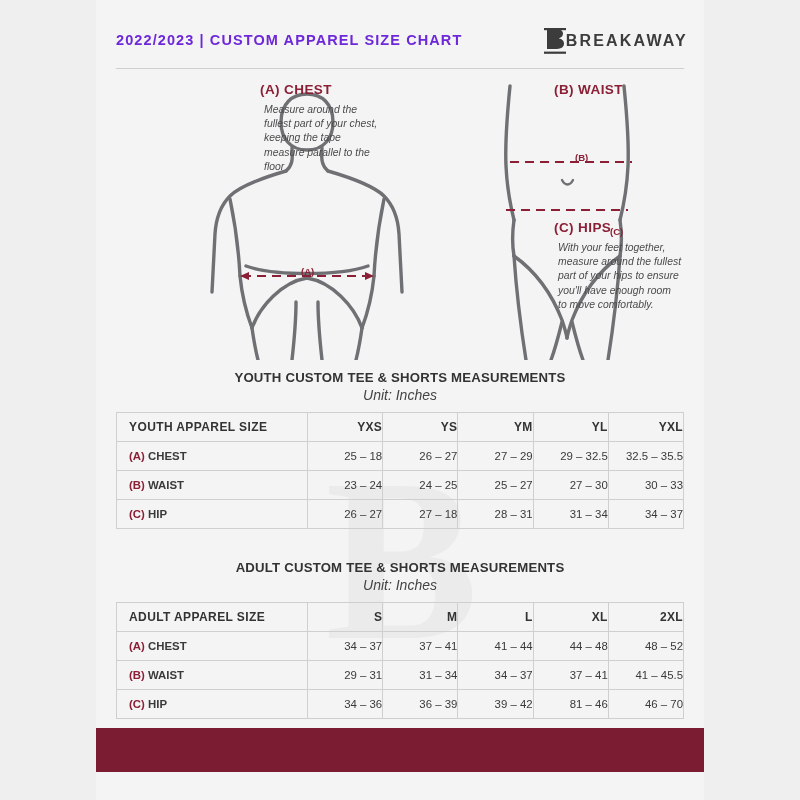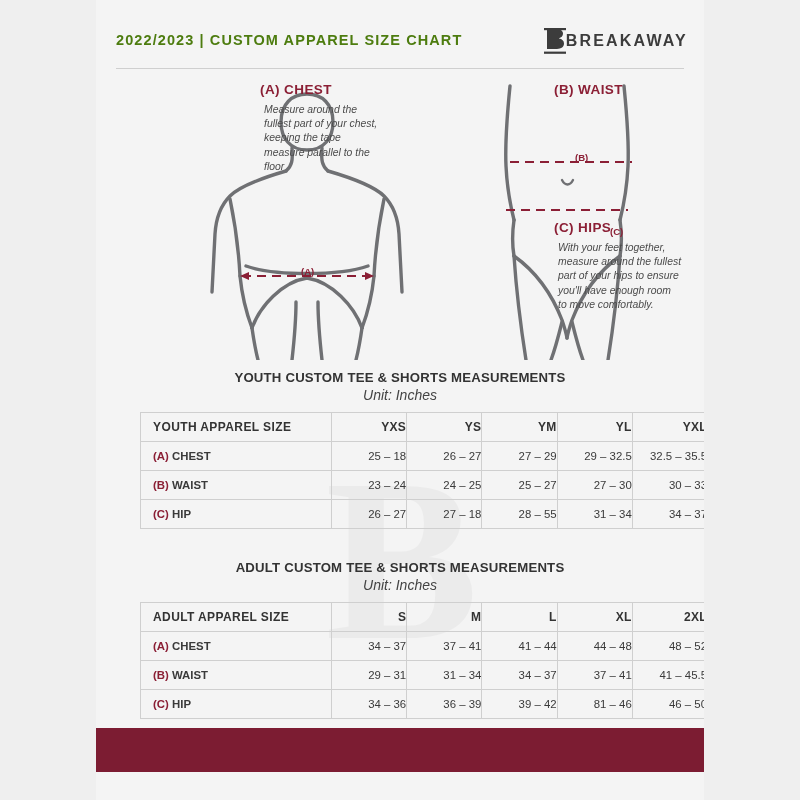--- a/index.html
+++ b/index.html
@@ -51,21 +51,21 @@
     width: 608px;
     height: 46px;
   }
   .header-title {
     position: absolute;
     left: 20px;
     top: 8px;
     font-size: 14.5px;
     font-weight: bold;
     letter-spacing: 1.1px;
-    color: #4d7c0f;
+    color: #6d28d9;
     white-space: nowrap;
   }
   .brand {
     position: absolute;
     right: 16px;
     top: 4px;
     display: flex;
     align-items: center;
   }
   .brand-mark {
@@ -145,21 +145,20 @@
     font-size: 14px;
     font-style: italic;
     color: #444;
     margin-top: 2px;
   }
   table {
     width: 100%;
     border-collapse: collapse;
     margin-top: 9px;
     table-layout: fixed;
-    margin-left: 24px;
   }
   table td, table th {
     border: 1px solid #cfcfcf;
     height: 28px;
     font-size: 11.4px;
     color: #3a3a3a;
     text-align: right;
     font-weight: normal;
     padding: 0;
   }
@@ -323,21 +322,21 @@
             <td>23 – 24</td>
             <td>24 – 25</td>
             <td>25 – 27</td>
             <td>27 – 30</td>
             <td>30 – 33</td>
           </tr>
           <tr>
             <td><span class="lbl">(C)</span> <span>HIP</span></td>
             <td>26 – 27</td>
             <td>27 – 18</td>
-            <td>28 – 55</td>
+            <td>28 – 31</td>
             <td>31 – 34</td>
             <td>34 – 37</td>
           </tr>
         </tbody>
       </table>
     </div>
 
     <div class="section" style="top:560px;">
       <div class="sec-title">ADULT CUSTOM TEE &amp; SHORTS MEASUREMENTS</div>
       <div class="sec-unit">Unit: Inches</div>
@@ -368,21 +367,21 @@
             <td>34 – 37</td>
             <td>37 – 41</td>
             <td>41 – 45.5</td>
           </tr>
           <tr>
             <td><span class="lbl">(C)</span> <span>HIP</span></td>
             <td>34 – 36</td>
             <td>36 – 39</td>
             <td>39 – 42</td>
             <td>81 – 46</td>
-            <td>46 – 50</td>
+            <td>46 – 70</td>
           </tr>
         </tbody>
       </table>
     </div>
 
   </div>
 
   <div class="footer-bar"></div>
 </div>
 

